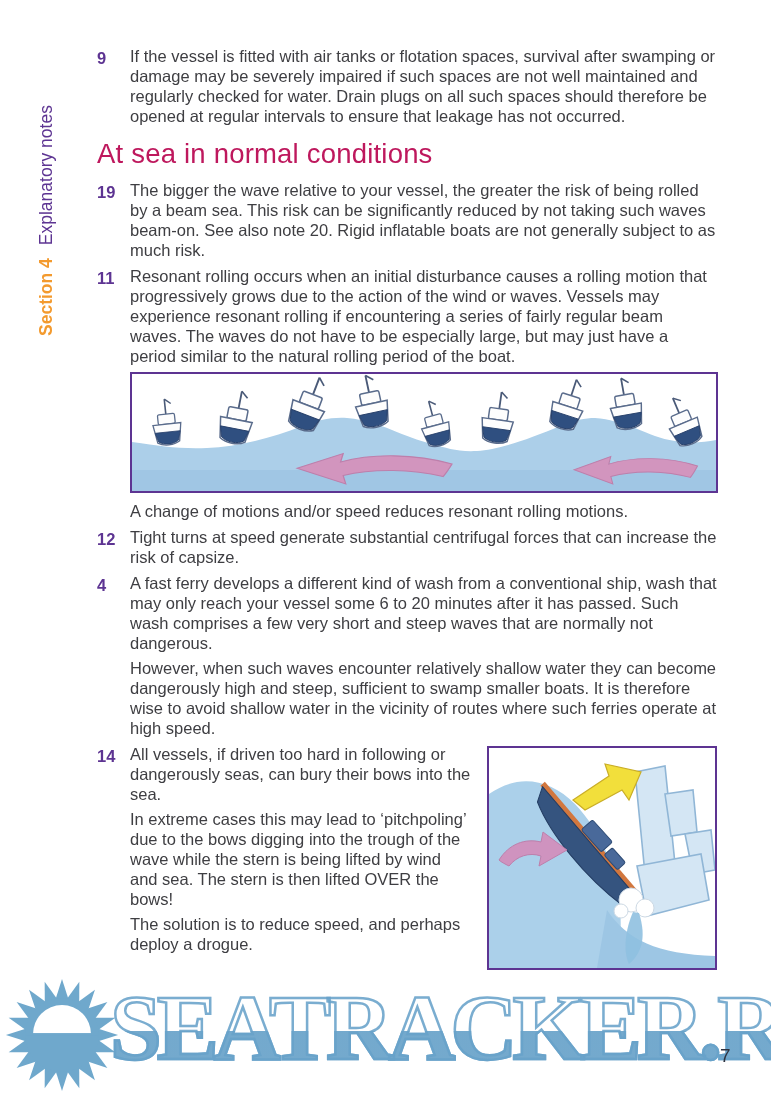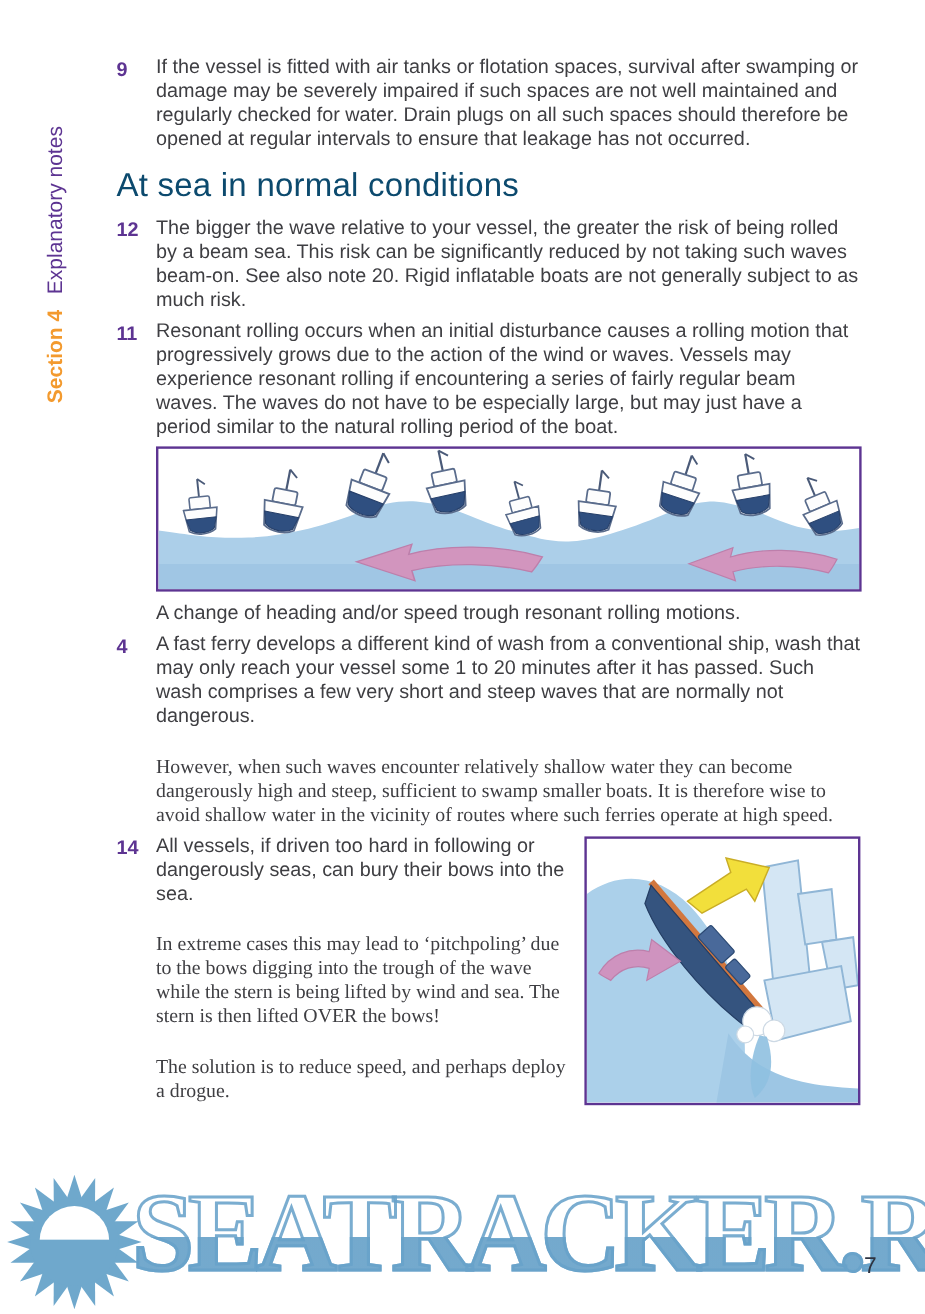--- a/index.html
+++ b/index.html
@@ -23,24 +23,24 @@
   .sidebar .sec   { color:#f39a2e; font-weight:bold; }
   .sidebar .title { color:#5d3492; }
 
   
   .main { position:absolute; left:97px; top:46px; width:620px; }
   .main p { font-size:16.5px; line-height:20px; color:#3e3e42; }
 
   .note { display:flex; margin-bottom:6px; }
   .note-num { flex:0 0 33px; font-weight:bold; color:#5d3492; font-size:16.5px; line-height:24px; }
   .note-body { flex:1; min-width:0; }
-  .note-body p + p { margin-top:22px;font-family:Liberation Serif, serif; }
+  .note-body p + p { margin-top:5px; }
 
   h1.heading {
-    color:#0c4a6e; font-weight:normal; font-size:27.5px; line-height:32px;
+    color:#be185d; font-weight:normal; font-size:27.5px; line-height:32px;
     margin:12px 0 10px 0; letter-spacing:0.2px;
   }
 
   .figure1 {
     margin:4px 0 8px 33px; width:588px; height:121px;
     border:2px solid #5d3492; background:#fff; overflow:hidden;
   }
   .caption-line { margin:0 0 6px 33px; }
 
   .figure2 {
@@ -80,21 +80,21 @@
   <div class="note">
     <div class="note-num">9</div>
     <div class="note-body">
         <p>If the vessel is fitted with air tanks or flotation spaces, survival after swamping or damage may be severely impaired if such spaces are not well maintained and regularly checked for water. Drain plugs on all such spaces should therefore be opened at regular intervals to ensure that leakage has not occurred.</p>
       </div>
   </div>
 
   <h1 class="heading">At sea in normal conditions</h1>
 
   <div class="note">
-    <div class="note-num">12</div>
+    <div class="note-num">19</div>
     <div class="note-body">
         <p>The bigger the wave relative to your vessel, the greater the risk of being rolled by a beam sea. This risk can be significantly reduced by not taking such waves beam-on. See also note 20. Rigid inflatable boats are not generally subject to as much risk.</p>
       </div>
   </div>
 
   <div class="note">
     <div class="note-num">11</div>
     <div class="note-body">
         <p>Resonant rolling occurs when an initial disturbance causes a rolling motion that progressively grows due to the action of the wind or waves. Vessels may experience resonant rolling if encountering a series of fairly regular beam waves. The waves do not have to be especially large, but may just have a period similar to the natural rolling period of the boat.</p>
       </div>
@@ -124,27 +124,33 @@
       <use href="#boat" transform="translate(364,58) rotate(8) scale(1.12)"></use>
       <use href="#boat" transform="translate(432,44) rotate(18) scale(1.12)"></use>
       <use href="#boat" transform="translate(496,44) rotate(-10) scale(1.12)"></use>
       <use href="#boat" transform="translate(556,60) rotate(-23) scale(1.08)"></use>
 
       <use href="#parrow" transform="translate(160,90) scale(1.28,1.05)" fill="#d295be" stroke="#bd7fab" stroke-width="1"></use>
       <use href="#parrow" transform="translate(438,92) scale(1.02,0.95)" fill="#d295be" stroke="#bd7fab" stroke-width="1"></use>
     </svg>
   </div>
 
-  <p class="caption-line">A change of heading and/or speed trough resonant rolling motions.</p>
-
+  <p class="caption-line">A change of motions and/or speed reduces resonant rolling motions.</p>
+
+  <div class="note">
+    <div class="note-num">12</div>
+    <div class="note-body">
+        <p>Tight turns at speed generate substantial centrifugal forces that can increase the risk of capsize.</p>
+      </div>
+  </div>
 
   <div class="note">
     <div class="note-num">4</div>
     <div class="note-body">
-      <p>A fast ferry develops a different kind of wash from a conventional ship, wash that may only reach your vessel some 1 to 20 minutes after it has passed. Such wash comprises a few very short and steep waves that are normally not dangerous.</p>
+      <p>A fast ferry develops a different kind of wash from a conventional ship, wash that may only reach your vessel some 6 to 20 minutes after it has passed. Such wash comprises a few very short and steep waves that are normally not dangerous.</p>
       <p>However, when such waves encounter relatively shallow water they can become dangerously high and steep, sufficient to swamp smaller boats. It is therefore wise to avoid shallow water in the vicinity of routes where such ferries operate at high speed.</p>
     </div>
   </div>
 
   <div class="note">
     <div class="note-num">14</div>
     <div class="note-body">
 
       <div class="figure2">
         <svg width="226" height="220" viewBox="0 0 226 220">

